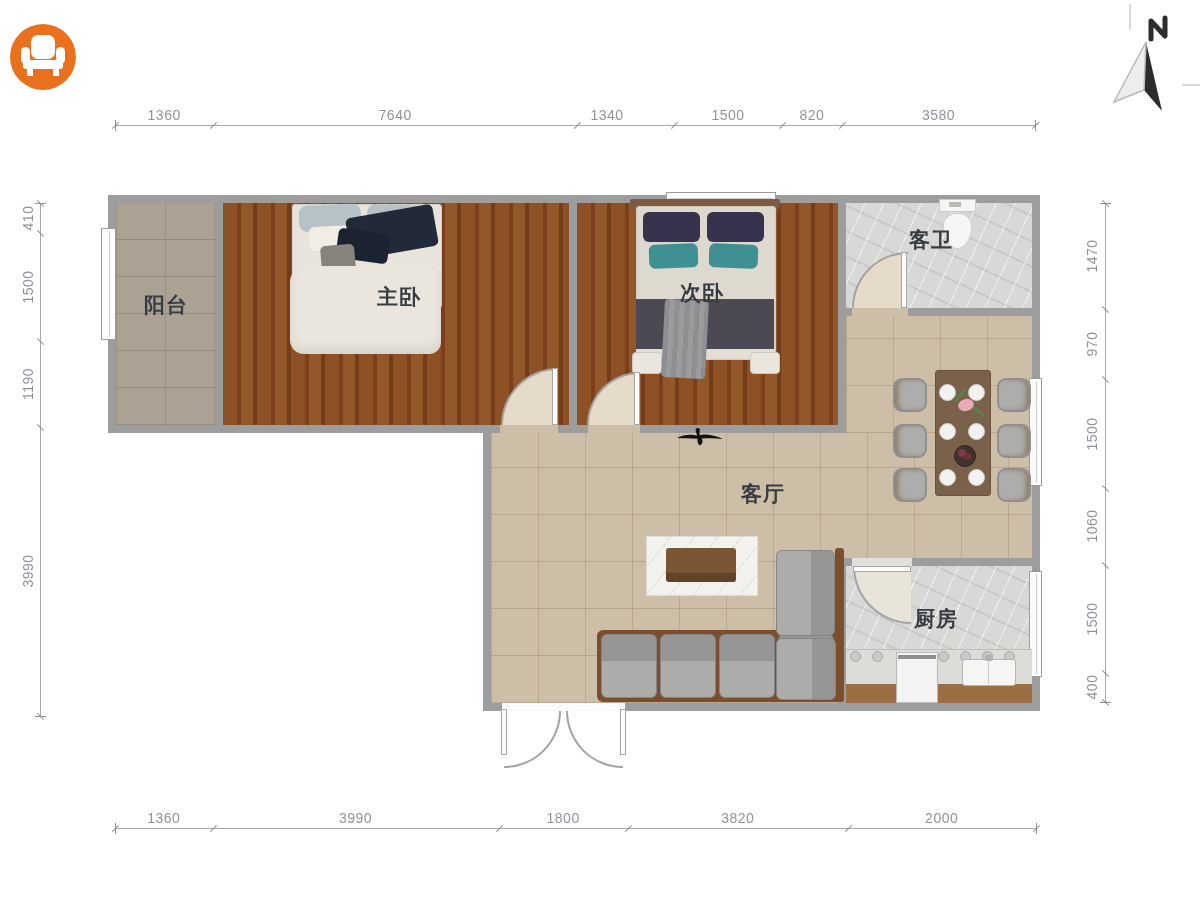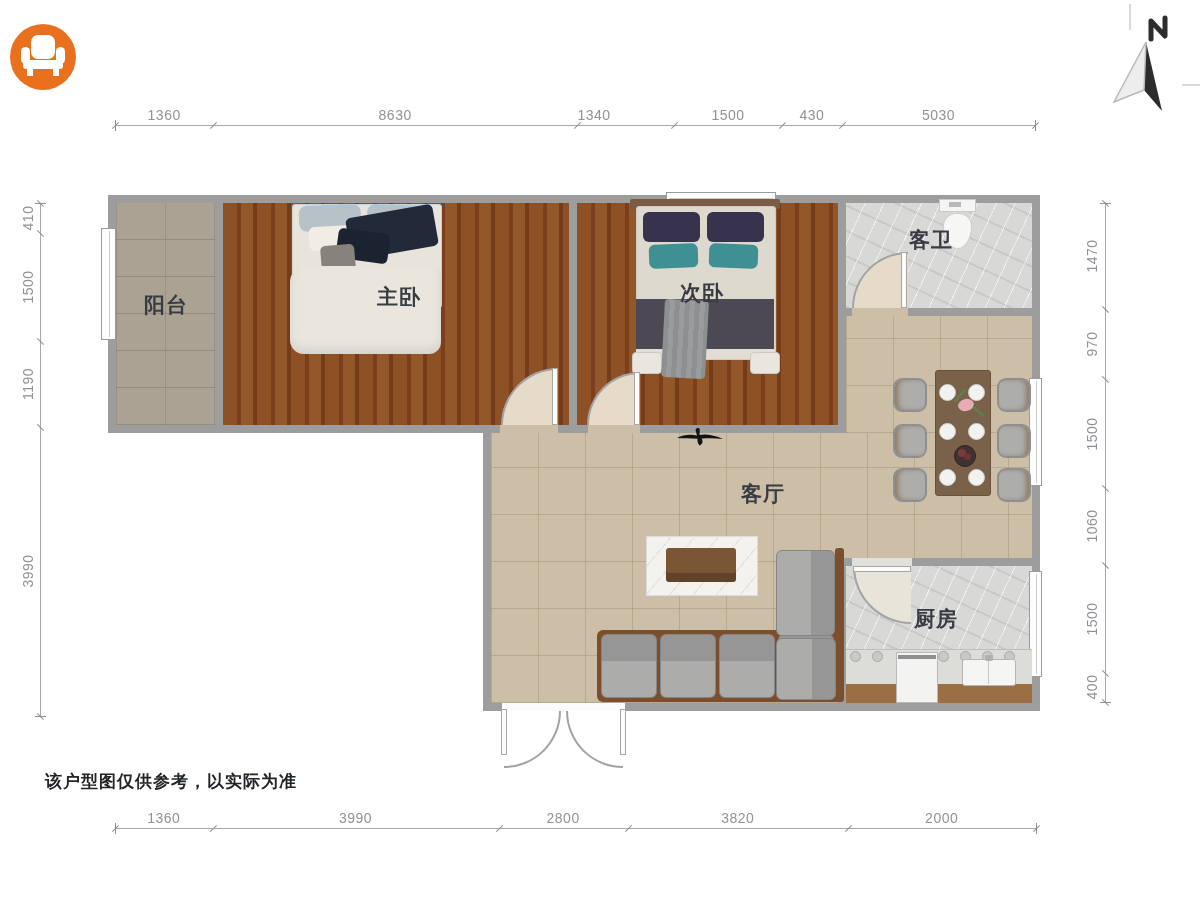--- a/index.html
+++ b/index.html
@@ -205,51 +205,50 @@
     <path d="M1 12 C8 8 16 8.5 21 9.5 L19.5 4 C20.5 1.5 23 1.5 23.8 3.5 L23.5 9 C29 7.5 39 9 47 13 C39.5 12 31 12.2 25.5 12.6 C27.5 15.5 26.5 18.5 23.5 19.5 C21.5 17.5 21.3 14.8 21.5 12.8 C14 12.5 6.5 12.5 1 12 Z" fill="#141414"></path>
   </svg>
 
   <span class="room-label" style="left:166px;top:305px">阳台</span>
   <span class="room-label" style="left:399px;top:297px">主卧</span>
   <span class="room-label" style="left:702px;top:293px">次卧</span>
   <span class="room-label" style="left:931px;top:240px">客卫</span>
   <span class="room-label" style="left:763px;top:494px">客厅</span>
   <span class="room-label" style="left:936px;top:619px">厨房</span>
 
-  <div class="disclaimer" style="left:45px;top:770px">该户型图仅供参考，以实际为准</div>
 
   <div id="rulers" class="abs" style="left:0;top:0;width:1200px;height:900px">
       <div class="dim-line" style="left: 115px; top: 125px; width: 920.379px; height: 1px;"></div>
       <div class="dim-tick" style="left: 115px; top: 120.5px; width: 1px; height: 9px; transform: rotate(45deg);"></div>
       <div class="dim-tick" style="left: 115px; top: 119.5px; width: 1px; height: 11px;"></div>
       <div class="dim-tick" style="left: 213.328px; top: 120.5px; width: 1px; height: 9px; transform: rotate(45deg);"></div>
       <div class="dim-tick" style="left: 576.997px; top: 120.5px; width: 1px; height: 9px; transform: rotate(45deg);"></div>
       <div class="dim-tick" style="left: 673.879px; top: 120.5px; width: 1px; height: 9px; transform: rotate(45deg);"></div>
       <div class="dim-tick" style="left: 782.329px; top: 120.5px; width: 1px; height: 9px; transform: rotate(45deg);"></div>
       <div class="dim-tick" style="left: 841.615px; top: 120.5px; width: 1px; height: 9px; transform: rotate(45deg);"></div>
       <div class="dim-tick" style="left: 1035.38px; top: 120.5px; width: 1px; height: 9px; transform: rotate(45deg);"></div>
       <div class="dim-tick" style="left: 1035.38px; top: 119.5px; width: 1px; height: 11px;"></div>
       <div class="dim-label" style="left: 164.164px; top: 115px;">1360</div>
-      <div class="dim-label" style="left: 395.163px; top: 115px;">8630</div>
-      <div class="dim-label" style="left: 594px; top: 115px;">1340</div>
+      <div class="dim-label" style="left: 395.163px; top: 115px;">7640</div>
+      <div class="dim-label" style="left: 607px; top: 115px;">1340</div>
       <div class="dim-label" style="left: 728.104px; top: 115px;">1500</div>
-      <div class="dim-label" style="left: 811.972px; top: 115px;">430</div>
-      <div class="dim-label" style="left: 938.497px; top: 115px;">5030</div>
+      <div class="dim-label" style="left: 811.972px; top: 115px;">820</div>
+      <div class="dim-label" style="left: 938.497px; top: 115px;">3580</div>
       <div class="dim-line" style="left: 115px; top: 828px; width: 920.628px; height: 1px;"></div>
       <div class="dim-tick" style="left: 115px; top: 823.5px; width: 1px; height: 9px; transform: rotate(45deg);"></div>
       <div class="dim-tick" style="left: 115px; top: 822.5px; width: 1px; height: 11px;"></div>
       <div class="dim-tick" style="left: 212.512px; top: 823.5px; width: 1px; height: 9px; transform: rotate(45deg);"></div>
       <div class="dim-tick" style="left: 498.595px; top: 823.5px; width: 1px; height: 9px; transform: rotate(45deg);"></div>
       <div class="dim-tick" style="left: 627.655px; top: 823.5px; width: 1px; height: 9px; transform: rotate(45deg);"></div>
       <div class="dim-tick" style="left: 847.774px; top: 823.5px; width: 1px; height: 9px; transform: rotate(45deg);"></div>
       <div class="dim-tick" style="left: 1035.63px; top: 823.5px; width: 1px; height: 9px; transform: rotate(45deg);"></div>
       <div class="dim-tick" style="left: 1035.63px; top: 822.5px; width: 1px; height: 11px;"></div>
       <div class="dim-label" style="left: 163.756px; top: 818px;">1360</div>
       <div class="dim-label" style="left: 355.553px; top: 818px;">3990</div>
-      <div class="dim-label" style="left: 563.125px; top: 818px;">2800</div>
+      <div class="dim-label" style="left: 563.125px; top: 818px;">1800</div>
       <div class="dim-label" style="left: 737.715px; top: 818px;">3820</div>
       <div class="dim-label" style="left: 941.701px; top: 818px;">2000</div>
       <div class="dim-line" style="left: 40px; top: 203px; width: 1px; height: 512.607px;"></div>
       <div class="dim-tick" style="left: 35.5px; top: 203px; width: 9px; height: 1px; transform: rotate(45deg);"></div>
       <div class="dim-tick" style="left: 34.5px; top: 203px; width: 11px; height: 1px;"></div>
       <div class="dim-tick" style="left: 35.5px; top: 232.643px; width: 9px; height: 1px; transform: rotate(45deg);"></div>
       <div class="dim-tick" style="left: 35.5px; top: 341.093px; width: 9px; height: 1px; transform: rotate(45deg);"></div>
       <div class="dim-tick" style="left: 35.5px; top: 427.13px; width: 9px; height: 1px; transform: rotate(45deg);"></div>
       <div class="dim-tick" style="left: 35.5px; top: 715.607px; width: 9px; height: 1px; transform: rotate(45deg);"></div>
       <div class="dim-tick" style="left: 34.5px; top: 715.607px; width: 11px; height: 1px;"></div>

